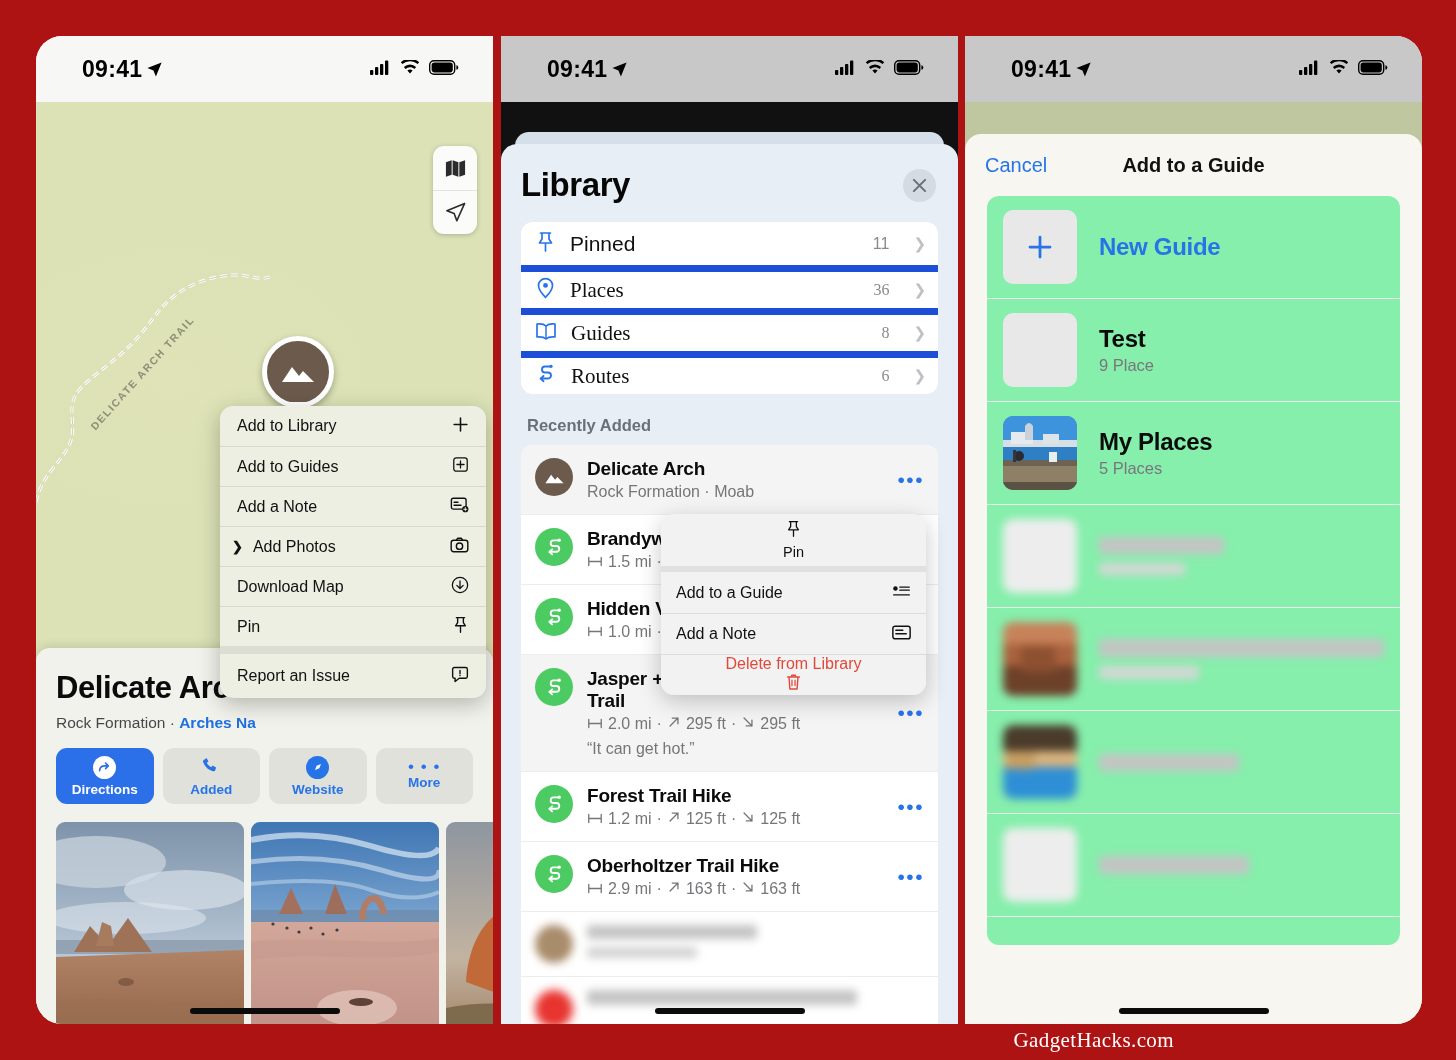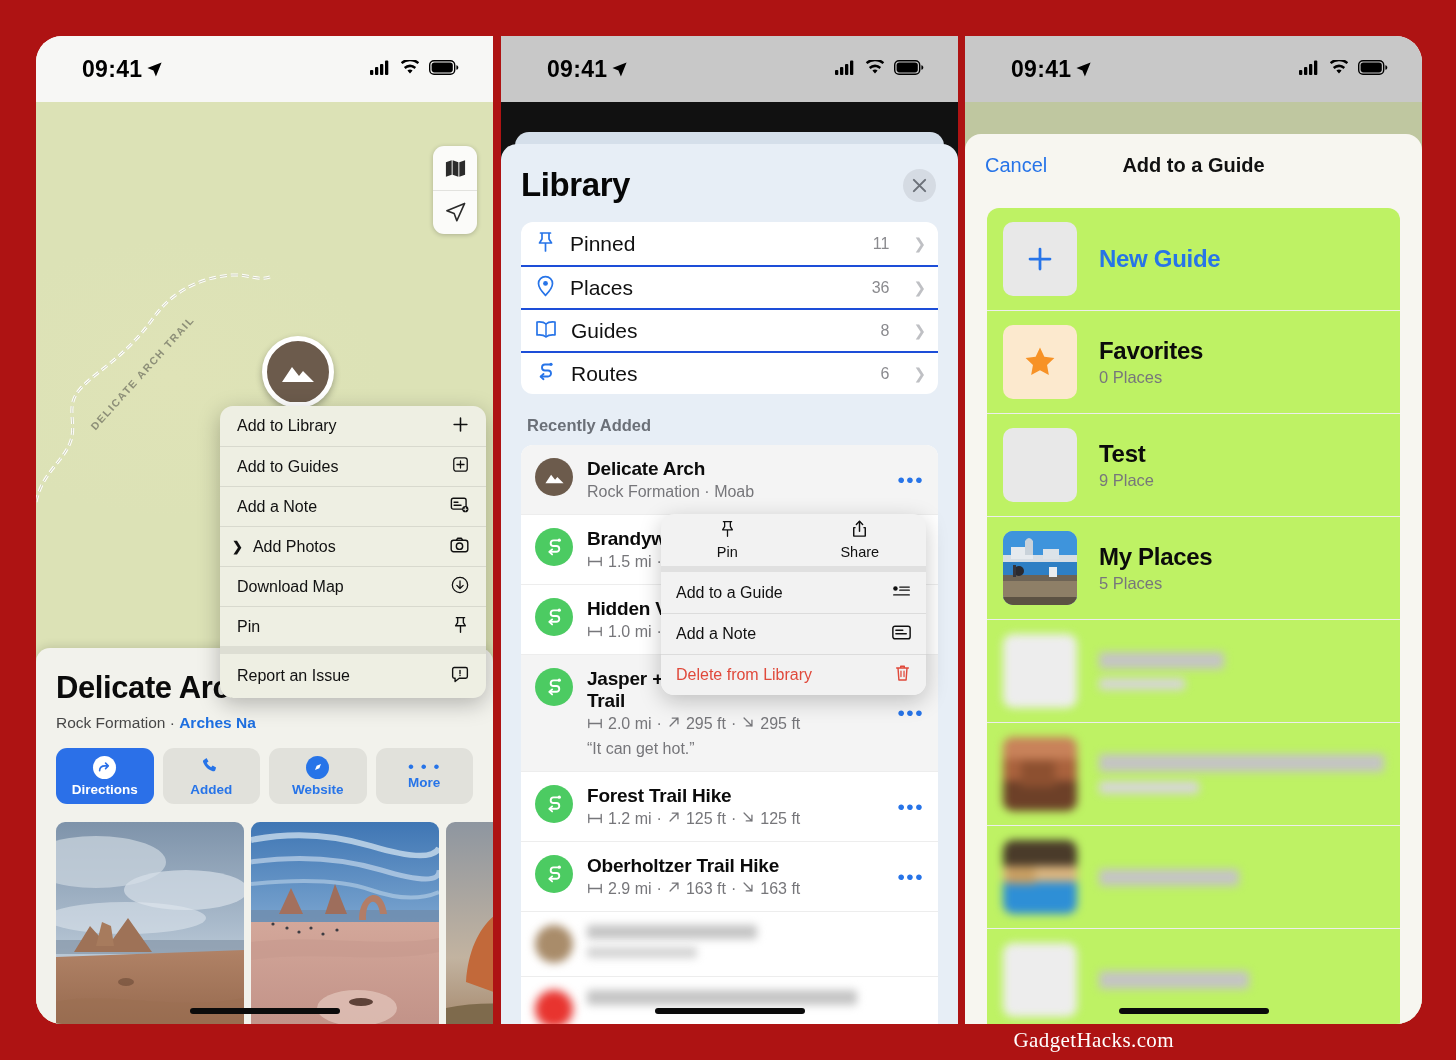--- a/index.html
+++ b/index.html
@@ -164,21 +164,21 @@
     width:33px;height:33px;border-radius:50%;background:#D5DBE3;
     display:flex;align-items:center;justify-content:center;
     font-size:18px;color:#6C7179;font-weight:600;
   }
   .card {
     margin: 18px 20px 0 20px; background:#fff; border-radius:12px; overflow:hidden;
   }
   .libitem {
     display:flex; align-items:center; height:43px; padding: 0 12px 0 14px; gap:14px;
   }
-  .libitem + .libitem { border-top: 2px solid #1d4ed8; }
+  .libitem + .libitem { border-top: 7px solid #1d4ed8; font-family: Liberation Serif, serif; }
   .libitem .name { font-size:21px; color:#111; flex:1; }
   .libitem .count { font-size:16px; color:#8A8A8E; }
   .libitem .chev { font-size:15px; color:#BFC0C4; margin-left:10px; }
   .section-head { font-size:16.5px; color:#6B7078; font-weight:600; margin: 22px 0 0 26px; }
 
   .recent-card { margin: 10px 20px 0 20px; background:#fff; border-radius:12px; overflow:hidden; }
   .rrow { display:flex; align-items:flex-start; gap:14px; padding: 13px 14px; position:relative; }
   .rrow + .rrow { border-top: 1px solid #EDEDED; }
   .rrow.hl { background:#F4F4F4; }
   .ravatar { width:38px;height:38px;border-radius:50%; flex:none; display:flex;align-items:center;justify-content:center; }
@@ -201,33 +201,33 @@
     align-items:center; justify-content:center; gap:3px;
     font-size:14.5px; color:#111;
   }
   .ctx2-sep { height:6px; background:rgba(0,0,0,.07); }
   .ctx2-row {
     display:flex; align-items:center; justify-content:space-between;
     height:41px; padding: 0 15px; font-size:16px; color:#111;
     background:#F2F2F2;
   }
   .ctx2-row + .ctx2-row { border-top: 1px solid rgba(0,0,0,.09); }
-  .ctx2-row.danger { color:#E0493B; }
+  .ctx2-row.danger { color:#E0493B;flex-direction:column; }
 
   
   .guide-bg { position:absolute; top:66px; left:0; right:0; bottom:0; background:#BFC7A0; }
   .guide-sheet {
     position:absolute; top:98px; left:0; right:0; bottom:0;
     background:#F7F6F0; border-top-left-radius:16px; border-top-right-radius:16px;
     overflow:hidden;
   }
   .guide-nav { height:62px; display:flex; align-items:center; padding: 1px 20px; position:relative; }
   .g-cancel { font-size:20px; color:#2774E8; }
   .g-title { position:absolute; left:0; right:0; text-align:center; font-size:20px; font-weight:700; color:#111; }
-  .guide-card { margin: 12px 22px; background:#bef264; border-radius:12px; overflow:hidden; }
+  .guide-card { margin: 0 22px; background:#86efac; border-radius:12px; overflow:hidden; }
   .grow { display:flex; align-items:center; gap:22px; padding: 14px 16px; }
   .grow + .grow { border-top:1px solid #EDEDED; }
   .gthumb { width:74px;height:74px;border-radius:10px; flex:none; background:#E8E8E8; display:flex;align-items:center;justify-content:center; overflow:hidden;}
   .gtexts { flex:1; min-width:0; }
   .gtitle { font-size:24px; font-weight:800; color:#0b0b0b; letter-spacing:-.3px; }
   .gtitle.link { color:#2774E8; font-weight:700; }
   .gsub { font-size:16.5px; color:#77777B; margin-top:3px; }
   .blurbar { background:#C4C4C4; border-radius:3px; filter: blur(4px); }
 
   
@@ -763,28 +763,20 @@
       </div>
 
       <div class="ctxmenu2" style="left:160px; top:370px; width:265px;">
         <div class="ctx2-top">
           <div class="ctx2-topcell">
             <span><svg width="17" height="18" viewBox="0 0 20 22">
                   <path d="M5 2h10M6.5 2v6L4 12h12L13.5 8V2M10 12v8" fill="none" stroke="#111" stroke-width="1.6" stroke-linecap="round" stroke-linejoin="round"></path>
                 </svg></span>
             <span>Pin</span>
           </div>
-          <div class="ctx2-topcell">
-            <span><svg width="17" height="18" viewBox="0 0 18 20">
-                  <path d="M9 1.6v11" stroke="#111" stroke-width="1.6" stroke-linecap="round"></path>
-                  <path d="M5.5 5L9 1.5 12.5 5" fill="none" stroke="#111" stroke-width="1.6" stroke-linecap="round" stroke-linejoin="round"></path>
-                  <path d="M4 8.5H2.6v9.4h12.8V8.5H14" fill="none" stroke="#111" stroke-width="1.6" stroke-linecap="round" stroke-linejoin="round"></path>
-                </svg></span>
-            <span>Share</span>
-          </div>
         </div>
         <div class="ctx2-sep"></div>
         <div class="ctx2-row">
           <span>Add to a Guide</span>
           <span><svg width="19" height="14" viewBox="0 0 22 16">
                 <circle cx="4" cy="5" r="2.6" fill="#111"></circle>
                 <path d="M9 3.5h11M9 7h11M2 12.5h18" stroke="#111" stroke-width="1.6" stroke-linecap="round"></path>
               </svg></span>
         </div>
         <div class="ctx2-row">
@@ -856,31 +848,20 @@
           <span class="gthumb">
             <svg width="30" height="30" viewBox="0 0 24 24">
                 <path d="M12 4v16M4 12h16" stroke="#2774E8" stroke-width="2.2" stroke-linecap="round"></path>
               </svg>
           </span>
           <span class="gtexts">
             <span class="gtitle link" style="display:block">New Guide</span>
           </span>
         </div>
 
-        <div class="grow">
-          <span class="gthumb" style="background:#FCE9CE">
-            <svg width="36" height="36" viewBox="0 0 24 24">
-                <path d="M12 2.4l2.9 6.1 6.7.9-4.9 4.6 1.2 6.6L12 17.5 6.1 20.6l1.2-6.6L2.4 9.4l6.7-.9z" fill="#F79226"></path>
-              </svg>
-          </span>
-          <span class="gtexts">
-            <span class="gtitle" style="display:block">Favorites</span>
-            <span class="gsub" style="display:block">0 Places</span>
-          </span>
-        </div>
 
         <div class="grow">
           <span class="gthumb"></span>
           <span class="gtexts">
             <span class="gtitle" style="display:block">Test</span>
             <span class="gsub" style="display:block">9 Place</span>
           </span>
         </div>
 
         <div class="grow">

